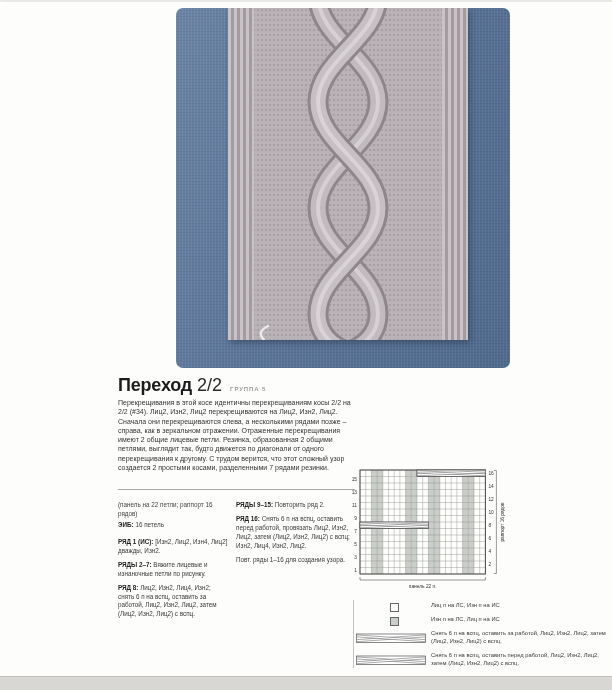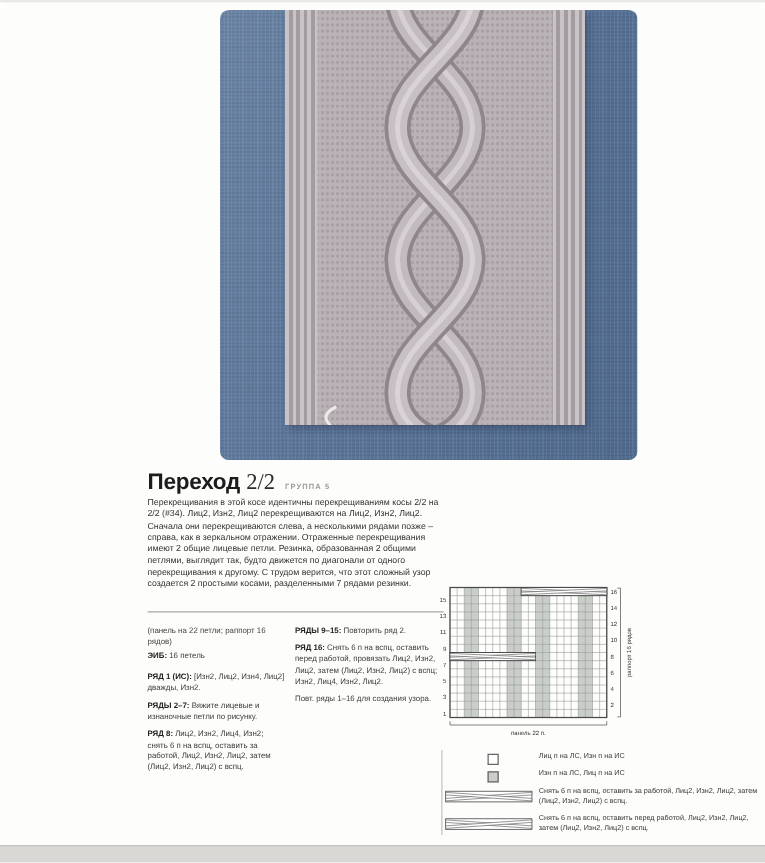--- a/index.html
+++ b/index.html
@@ -21,21 +21,21 @@
     background-size:4px 5px,auto;
     box-shadow:2px 3px 6px rgba(20,30,50,.35);}
   .rib{position:absolute;top:0;bottom:0;width:26px;
     background:repeating-linear-gradient(90deg,#c9c2c6 0 3px,#a29ba0 3px 6px);}
   .rib.left{left:0;} .rib.right{right:0;}
   .cableart{position:absolute;left:30px;top:0;}
 
   
   .title-row{position:absolute;left:118px;top:375px;display:flex;align-items:baseline;}
   .title{font-size:18px;font-weight:700;color:#1c1c1c;letter-spacing:-.2px;}
-  .title-ratio{font-size:18px;font-weight:500;color:#2a2a2a;margin-left:5px;font-family:Liberation Serif, serif;}
+  .title-ratio{font-size:18px;font-weight:500;color:#2a2a2a;margin-left:5px;}
   .group{font-size:6px;font-weight:700;color:#9b9b9b;letter-spacing:.9px;margin-left:8px;}
   .intro{position:absolute;left:118px;top:398px;width:237px;margin:0;
     font-size:7px;line-height:1.33;color:#333;}
   .divider{position:absolute;left:118px;top:489px;width:237px;height:1px;background:#a8a8a8;}
 
   
   .col-left{position:absolute;left:118px;top:501px;width:110px;font-size:6.3px;line-height:1.42;color:#3a3a3a;}
   .col-right{position:absolute;left:236px;top:501px;width:121px;font-size:6.3px;line-height:1.42;color:#3a3a3a;}
   .note{margin-bottom:2px;color:#444;}
   .sse{margin-bottom:8px;}

